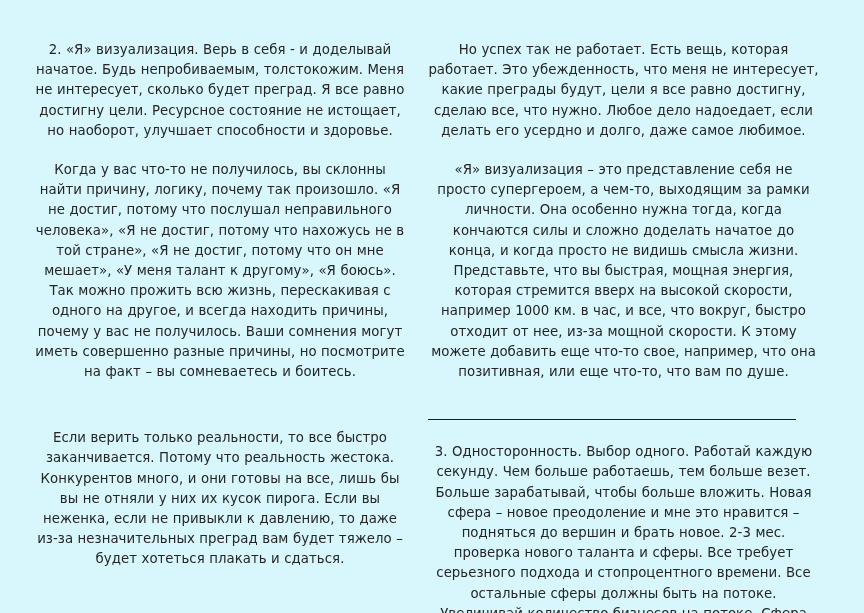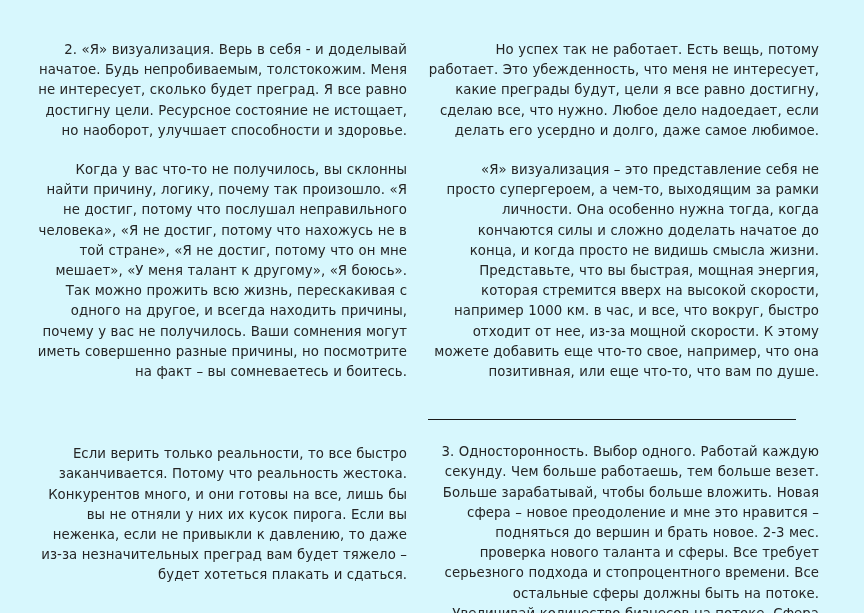--- a/index.html
+++ b/index.html
@@ -49,26 +49,26 @@
     padding-left: 14px;
     padding-right: 45px;
   }
 
   p.para {
     margin: 0 0 19px 0;
     font-size: 13.3px;
     line-height: 20.2px;
     letter-spacing: 0.05px;
     color: #252525;
-    text-align: right;
+    text-align: center;
     word-spacing: 0.2px;
   }
 
   p.para.gap-large {
-    margin-bottom: 62px;
+    margin-bottom: 46px;
   }
 
   p.para.tight {
     margin-bottom: 0;
   }
 
   hr.separator {
     border: 0;
     border-top: 1.6px solid #1b1b1b;
     margin: 0 0 22px 0;
@@ -86,21 +86,21 @@
 <div class="page">
   <div class="columns">
 
     <div class="column column-left">
       <p class="para">2. «Я» визуализация. Верь в себя - и доделывай начатое. Будь непробиваемым, толстокожим. Меня не интересует, сколько будет преград. Я все равно достигну цели. Ресурсное состояние не истощает, но наоборот, улучшает способности и здоровье.</p>
       <p class="para gap-large">Когда у вас что-то не получилось, вы склонны найти причину, логику, почему так произошло. «Я не достиг, потому что послушал неправильного человека», «Я не достиг, потому что нахожусь не в той стране», «Я не достиг, потому что он мне мешает», «У меня талант к другому», «Я боюсь». Так можно прожить всю жизнь, перескакивая с одного на другое, и всегда находить причины, почему у вас не получилось. Ваши сомнения могут иметь совершенно разные причины, но посмотрите на факт – вы сомневаетесь и боитесь.</p>
       <p class="para tight">Если верить только реальности, то все быстро заканчивается. Потому что реальность жестока. Конкурентов много, и они готовы на все, лишь бы вы не отняли у них их кусок пирога. Если вы неженка, если не привыкли к давлению, то даже из-за незначительных преград вам будет тяжело – будет хотеться плакать и сдаться.</p>
     </div>
 
     <div class="column column-right">
-      <p class="para">Но успех так не работает. Есть вещь, потому работает. Это убежденность, что меня не интересует, какие преграды будут, цели я все равно достигну, сделаю все, что нужно. Любое дело надоедает, если делать его усердно и долго, даже самое любимое.</p>
+      <p class="para">Но успех так не работает. Есть вещь, которая работает. Это убежденность, что меня не интересует, какие преграды будут, цели я все равно достигну, сделаю все, что нужно. Любое дело надоедает, если делать его усердно и долго, даже самое любимое.</p>
       <p class="para">«Я» визуализация – это представление себя не просто супергероем, а чем-то, выходящим за рамки личности. Она особенно нужна тогда, когда кончаются силы и сложно доделать начатое до конца, и когда просто не видишь смысла жизни. Представьте, что вы быстрая, мощная энергия, которая стремится вверх на высокой скорости, например 1000 км. в час, и все, что вокруг, быстро отходит от нее, из-за мощной скорости. К этому можете добавить еще что-то свое, например, что она позитивная, или еще что-то, что вам по душе.</p>
       <div class="spacer-before-rule"></div>
       <hr class="separator">
       <p class="para tight">3. Односторонность. Выбор одного. Работай каждую секунду. Чем больше работаешь, тем больше везет. Больше зарабатывай, чтобы больше вложить. Новая сфера – новое преодоление и мне это нравится – подняться до вершин и брать новое. 2-3 мес. проверка нового таланта и сферы. Все требует серьезного подхода и стопроцентного времени. Все остальные сферы должны быть на потоке. Увеличивай количество бизнесов на потоке. Сфера (прибыльная,</p>
     </div>
 
   </div>
 </div>
 
 </body></html>

